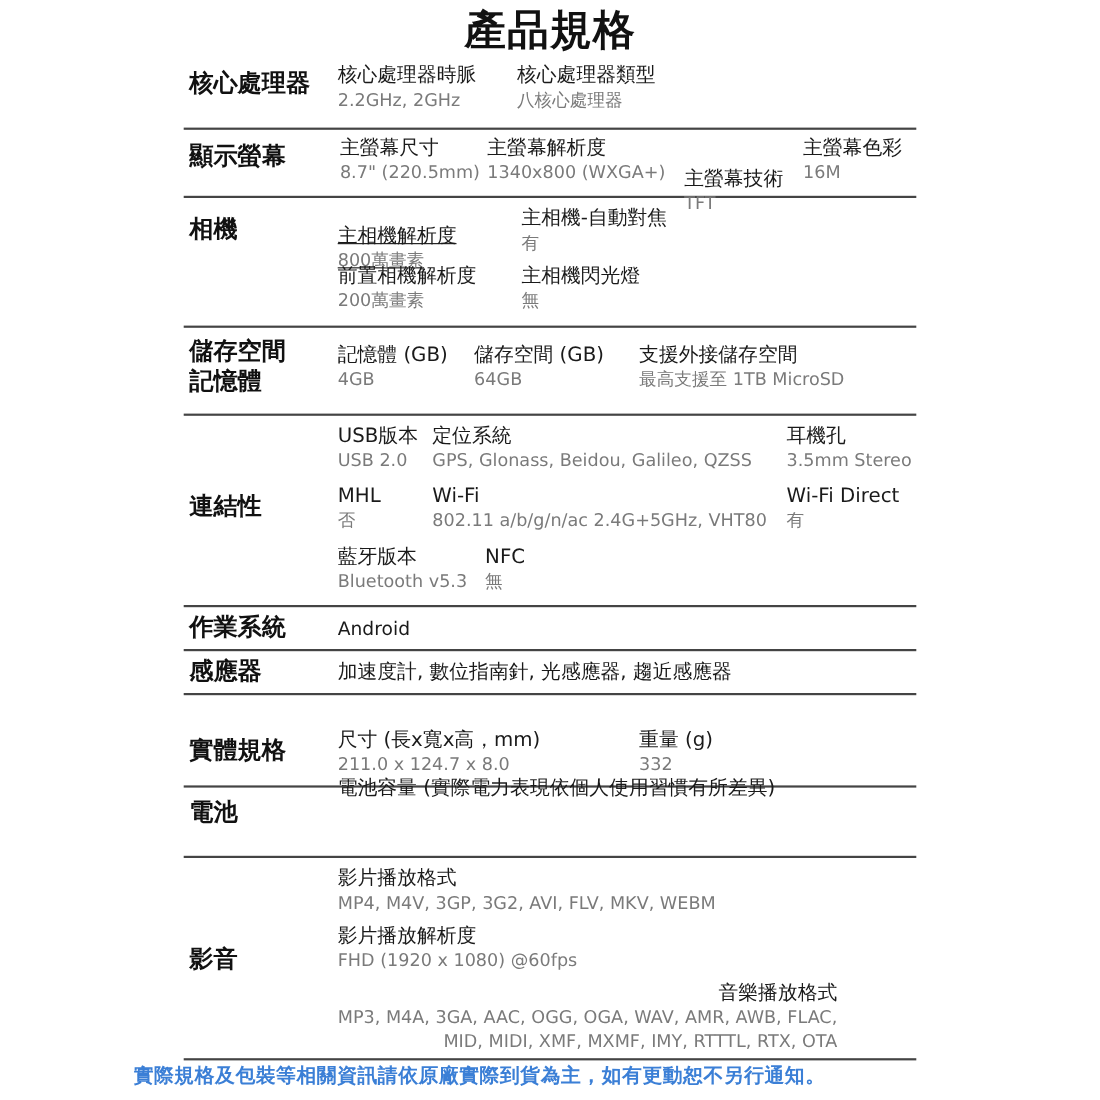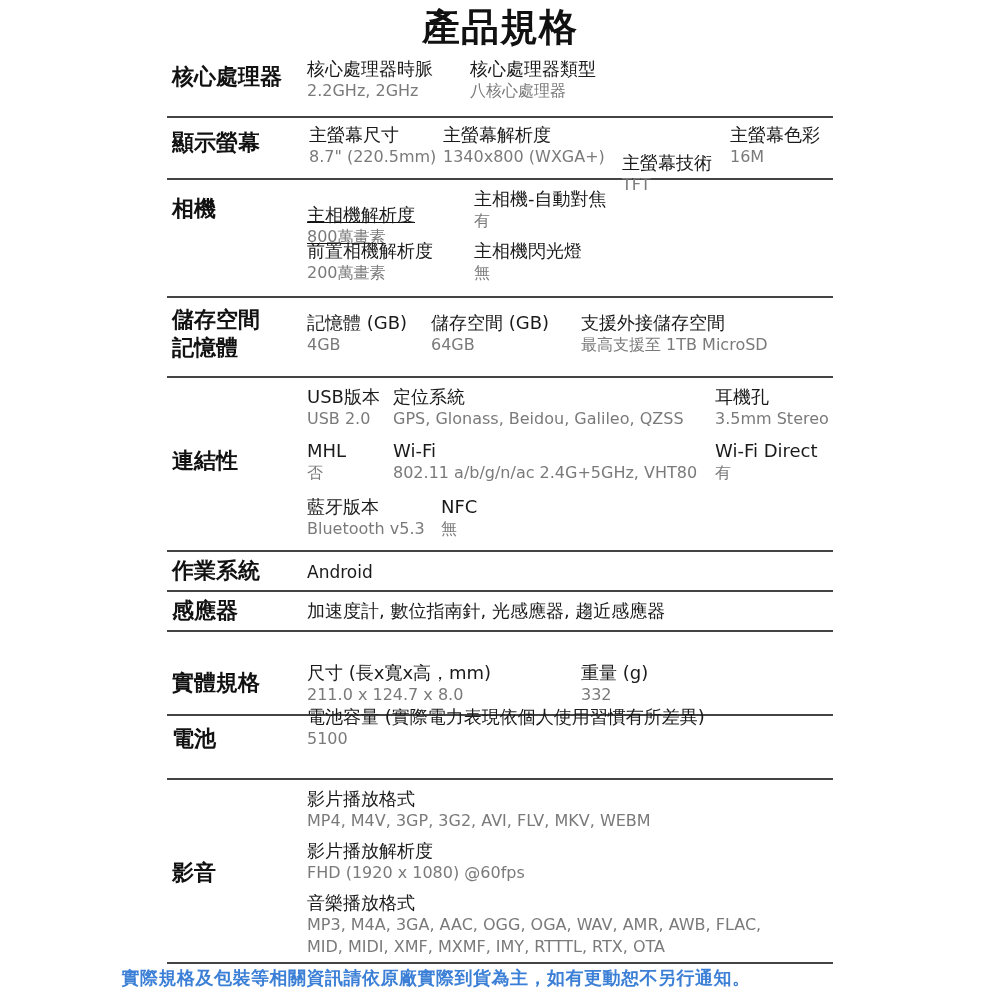--- a/index.html
+++ b/index.html
@@ -150,34 +150,33 @@
   <div class="field" style="left:414px;top:10px;">
     <div class="field-name">重量 (g)</div>
     <div class="field-value">332</div>
   </div>
 </div>
 
 <div class="section" style="top:696px;height:82px;">
   <div class="section-label" style="top:28px;">電池</div>
   <div class="field" style="left:140px;top:10px;">
     <div class="field-name">電池容量 (實際電力表現依個人使用習慣有所差異)</div>
-    <div class="field-value">5100</div>
   </div>
 </div>
 
 <div class="section" style="top:780px;height:182px;">
   <div class="section-label" style="top:78px;">影音</div>
   <div class="field" style="left:140px;top:8px;">
     <div class="field-name">影片播放格式</div>
     <div class="field-value">MP4, M4V, 3GP, 3G2, AVI, FLV, MKV, WEBM</div>
   </div>
   <div class="field" style="left:140px;top:60px;">
     <div class="field-name">影片播放解析度</div>
     <div class="field-value">FHD (1920 x 1080) @60fps</div>
   </div>
-  <div class="field" style="left:140px;top:112px;">
+  <div class="field" style="left:140px;top:112px;text-align:right;">
     <div class="field-name">音樂播放格式</div>
     <div class="field-value">MP3, M4A, 3GA, AAC, OGG, OGA, WAV, AMR, AWB, FLAC,</div>
     <div class="field-value">MID, MIDI, XMF, MXMF, IMY, RTTTL, RTX, OTA</div>
   </div>
 </div>
 
 <div class="footer-note">實際規格及包裝等相關資訊請依原廠實際到貨為主，如有更動恕不另行通知。</div>
 
 </body></html>

